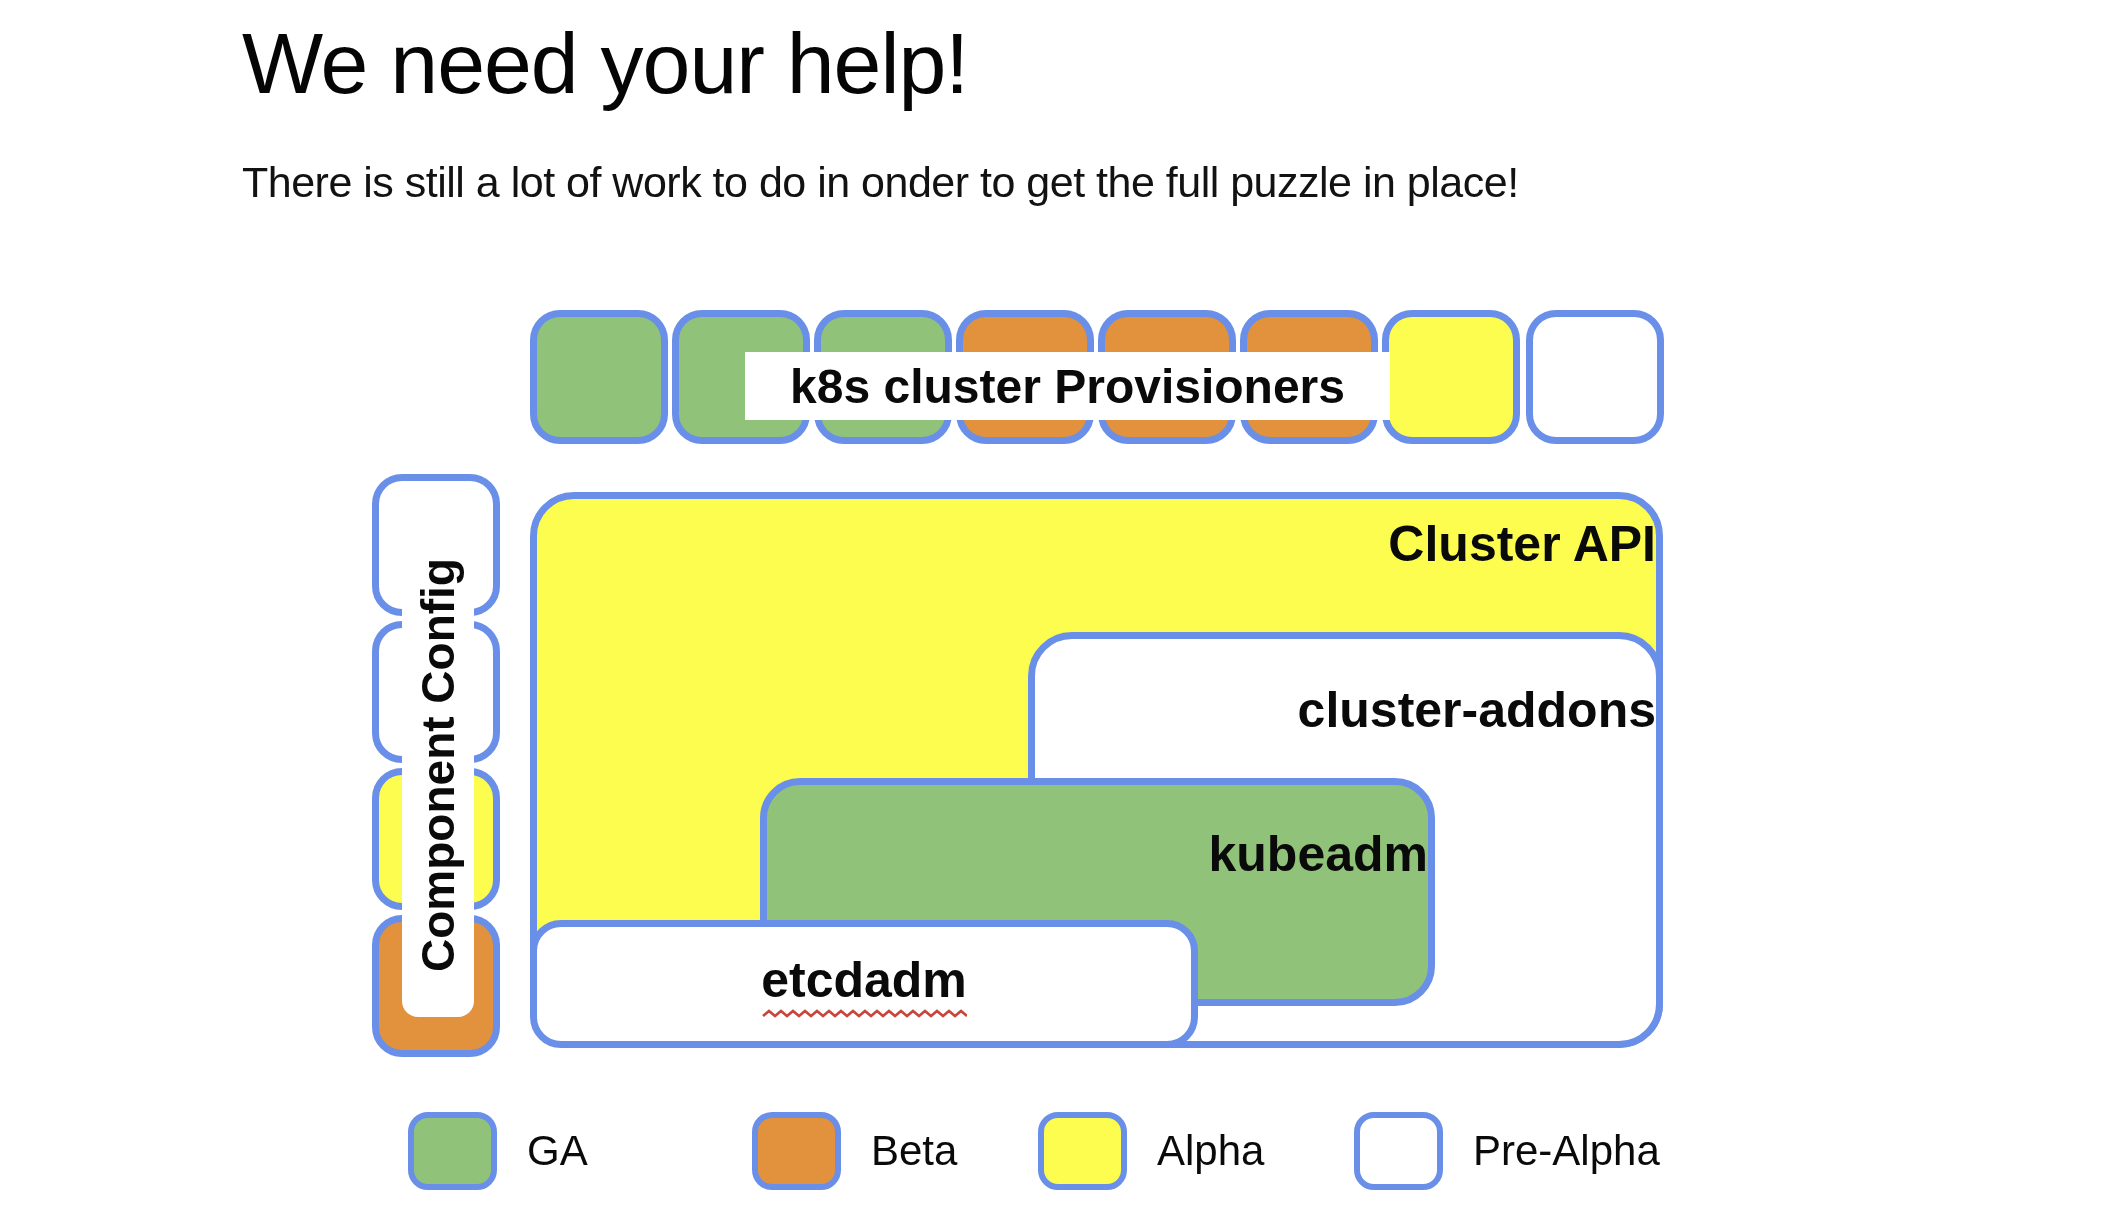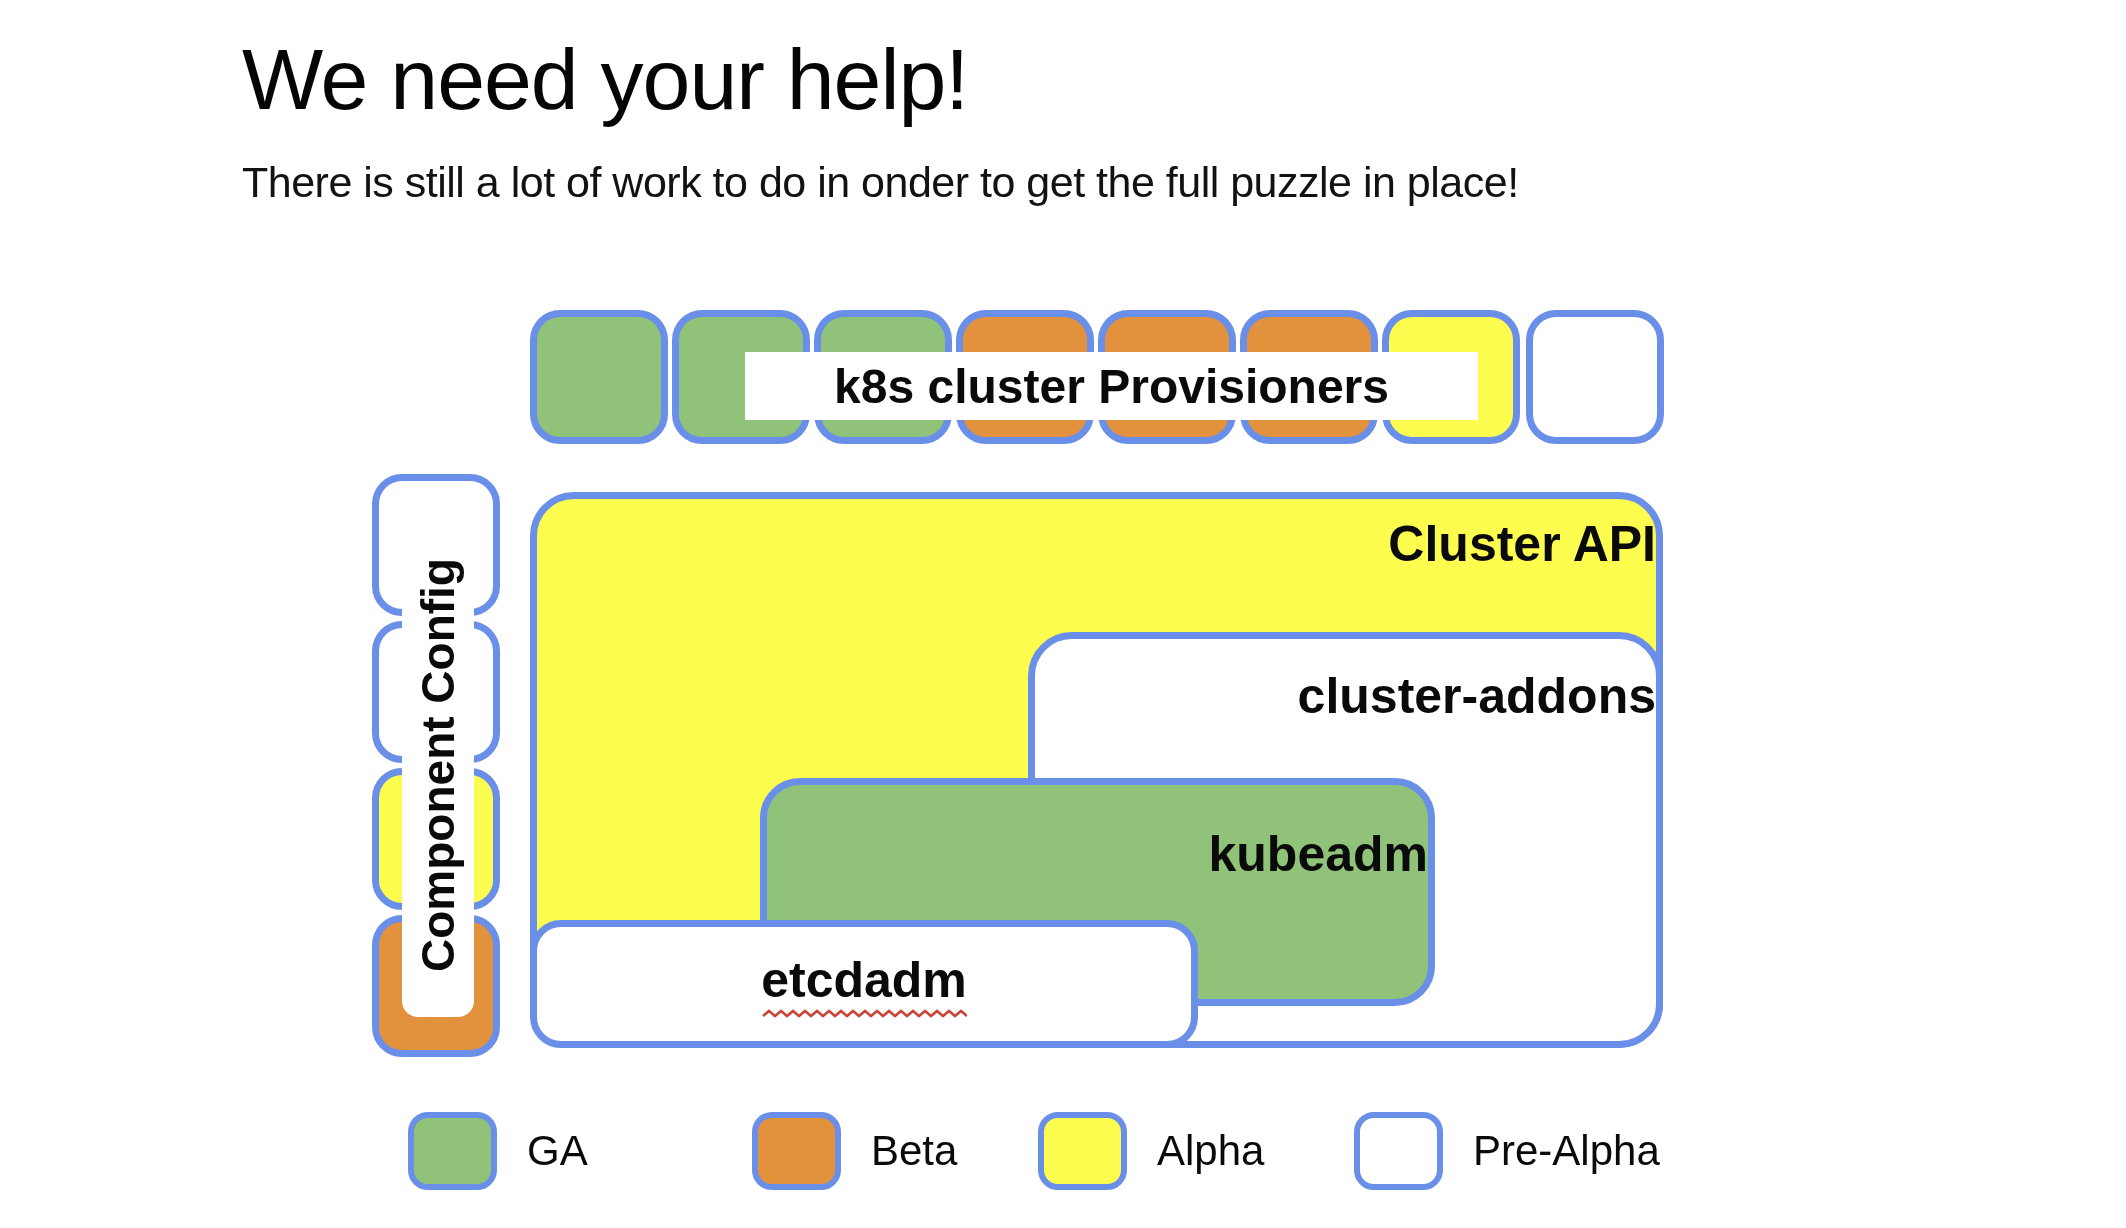--- a/index.html
+++ b/index.html
@@ -5,21 +5,21 @@
   html,body{margin:0;padding:0;}
   body{
     width:2126px;height:1228px;position:relative;overflow:hidden;
     background:#ffffff;color:var(--text,#0e0e0e);
     font-family:"Liberation Sans","DejaVu Sans",sans-serif;
   }
   .abs{position:absolute;}
 
   
   .title{
-    left:242px;top:30px;font-size:86px;font-weight:400;
+    left:242px;top:14px;font-size:86px;font-weight:400;
     letter-spacing:-1px;color:#050505;white-space:nowrap;
   }
   .subtitle{
     left:242px;top:158px;font-size:43px;font-weight:400;
     color:#121212;white-space:nowrap;letter-spacing:-0.5px;
   }
 
   
   .piece{
     position:absolute;box-sizing:border-box;
@@ -31,41 +31,41 @@
   .fill-alpha{background:var(--alpha,#fdfd4f);}
   .fill-pre{background:var(--pre_alpha,#ffffff);}
 
   
   .prov{top:310px;width:138px;height:134px;}
   .prov.p0{left:530px;} .prov.p1{left:672px;} .prov.p2{left:814px;}
   .prov.p3{left:956px;} .prov.p4{left:1098px;} .prov.p5{left:1240px;}
   .prov.p6{left:1382px;} .prov.p7{left:1526px;}
 
   .prov-label{
-    left:745px;top:352px;width:733px;height:68px;background:#ffffff;
+    left:745px;top:352px;width:645px;height:68px;background:#ffffff;
     display:flex;align-items:center;justify-content:center;z-index:5;
     font-size:48px;font-weight:700;color:#0a0a0a;white-space:nowrap;
   }
 
   
   .bigbox{
     position:absolute;box-sizing:border-box;
     border:7px solid var(--border_blue,#6a8fe8);border-radius:44px;
   }
   .box-cluster-api{left:530px;top:492px;width:1133px;height:556px;background:var(--alpha,#fdfd4f);z-index:1;}
   .box-cluster-addons{left:1028px;top:632px;width:635px;height:416px;background:var(--pre_alpha,#fff);z-index:2;}
   .box-kubeadm{left:760px;top:778px;width:675px;height:228px;background:var(--ga,#90c379);z-index:3;border-radius:40px;}
   .box-etcdadm{left:530px;top:920px;width:668px;height:128px;background:var(--pre_alpha,#fff);z-index:4;border-radius:31px;}
 
   .boxlabel{
     position:absolute;left:0;right:0;text-align:right;
     font-size:50px;font-weight:700;color:#0a0a0a;white-space:nowrap;
   }
   .box-cluster-api .boxlabel{top:16px;}
-  .box-cluster-addons .boxlabel{top:28px;}
+  .box-cluster-addons .boxlabel{top:42px;}
   .box-kubeadm .boxlabel{top:40px;}
   .etcd-wrap{position:absolute;left:0;right:0;top:28px;display:flex;flex-direction:column;align-items:center;}
   .etcd-wrap .txt{font-size:50px;font-weight:700;color:#0a0a0a;line-height:1.0;white-space:nowrap;}
   .etcd-wrap svg{margin-top:3px;display:block;}
 
   
   .cc{left:372px;width:128px;height:142px;}
   .cc.c0{top:474px;} .cc.c1{top:621px;} .cc.c2{top:768px;} .cc.c3{top:915px;}
   .cc-label{
     left:402px;top:512px;width:72px;height:505px;background:#ffffff;

